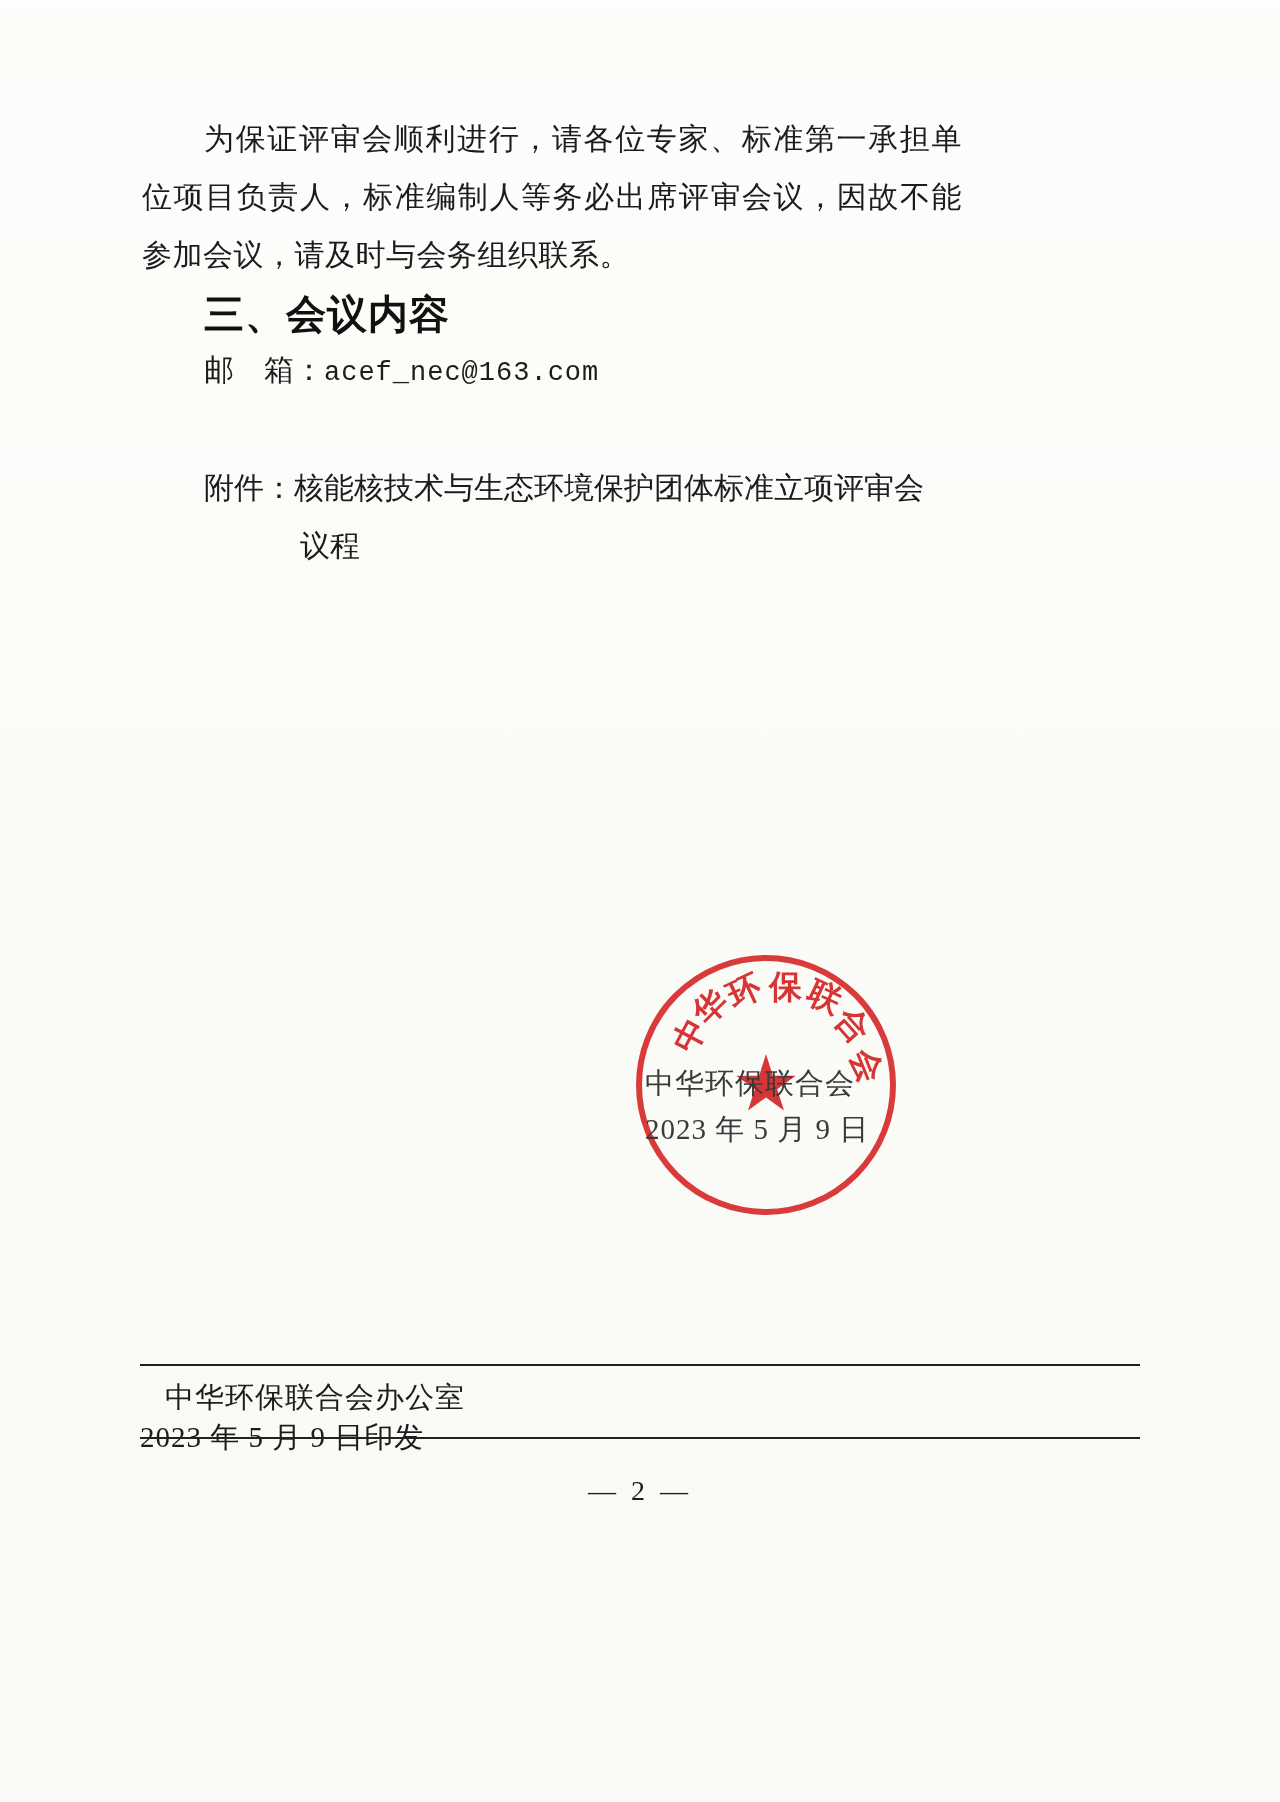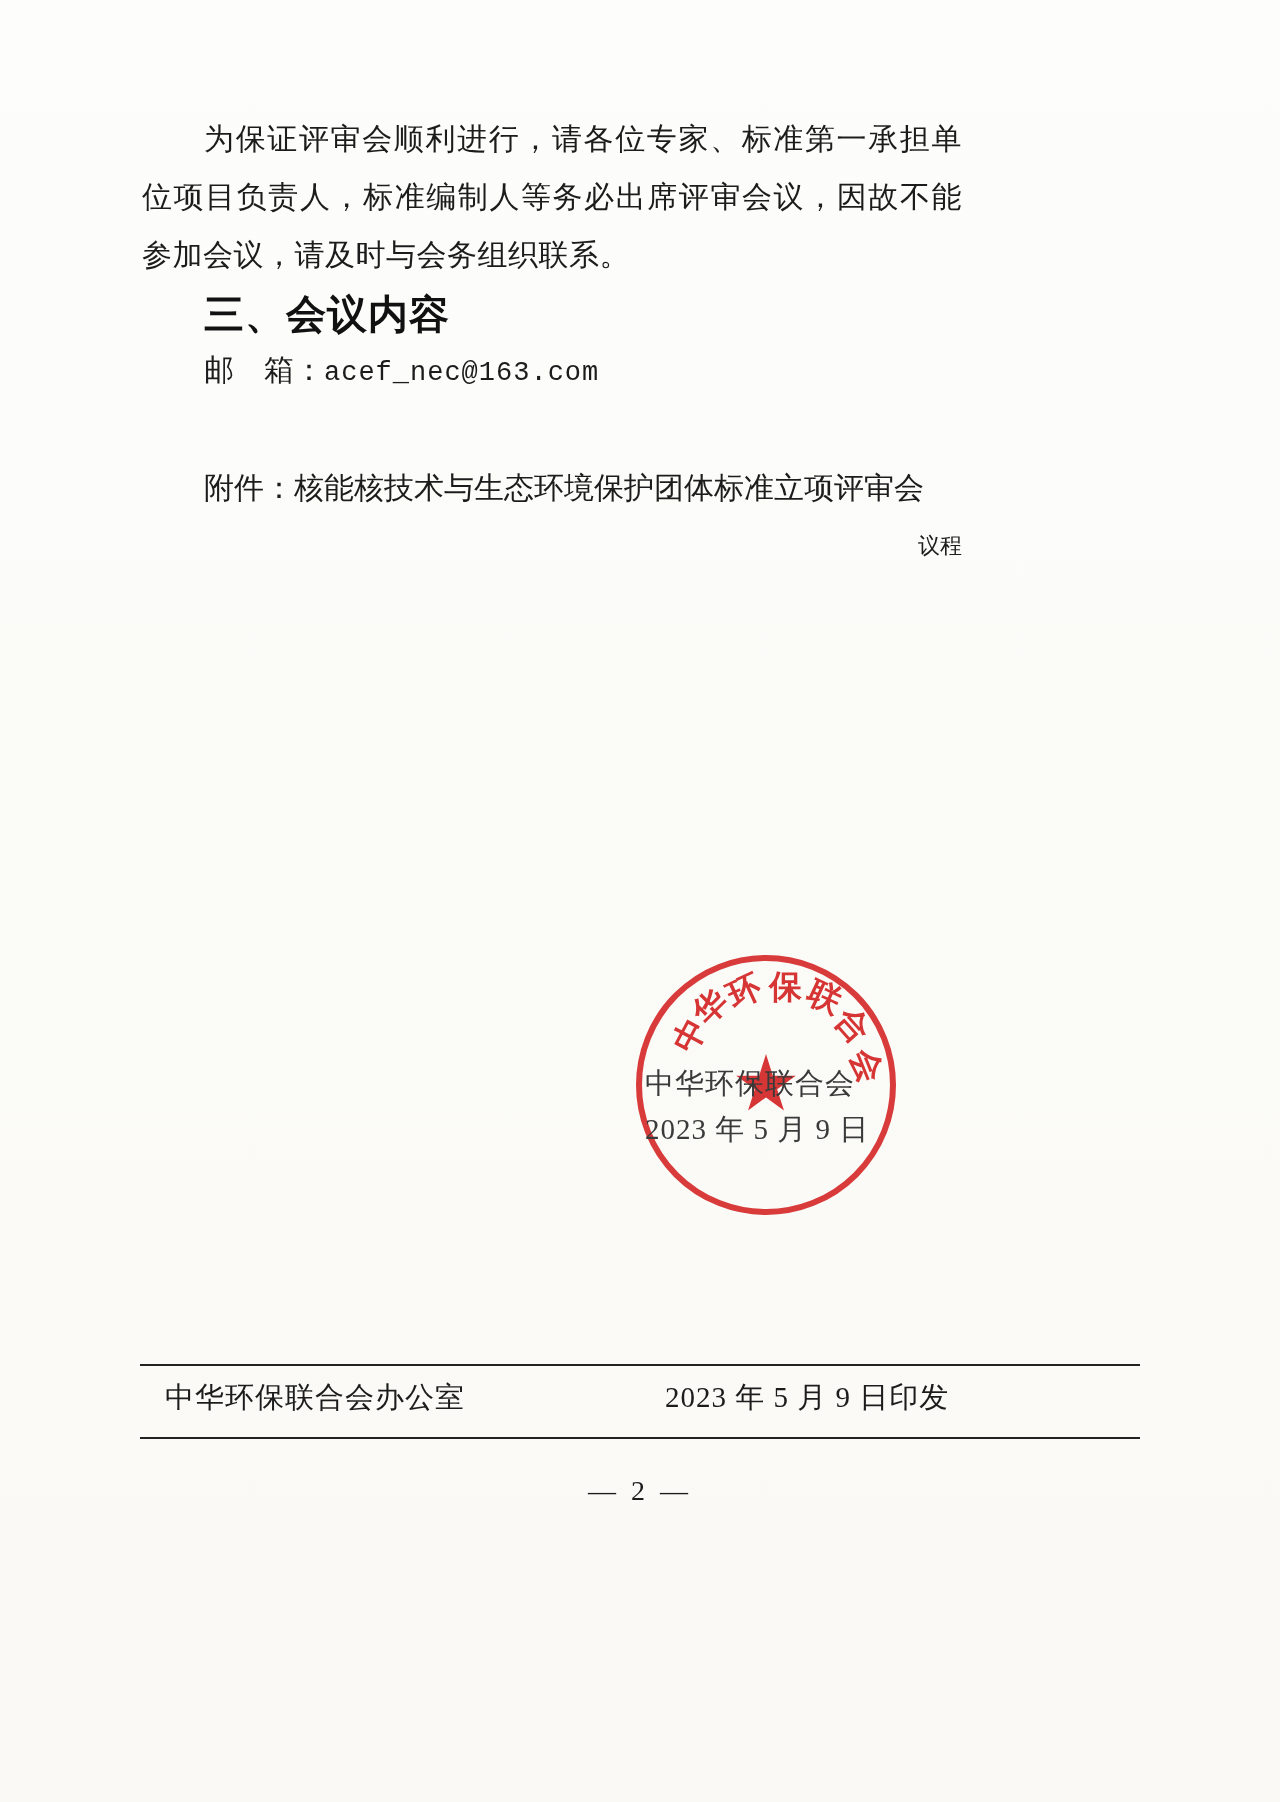--- a/index.html
+++ b/index.html
@@ -69,26 +69,25 @@
   .spacer-lg { height: 60px; }
 
   .attach {
     font-size: 30px;
     line-height: 58px;
     text-indent: 62px;
     margin: 0;
     color: #1c1c1c;
   }
   .attach-cont {
-    font-size: 22px;
+    font-size: 30px;
     line-height: 58px;
     text-indent: 158px;
     margin: 0;
     color: #1c1c1c;
-    text-align: right;
   }
 
   
   .seal {
     position: absolute;
     left: 636px;
     top: 955px;
     width: 260px;
     height: 260px;
     pointer-events: none;
@@ -156,20 +155,21 @@
   .footer-row {
     position: absolute;
     left: 140px;
     right: 140px;
     top: 1378px;
     display: flex;
     justify-content: flex-start;
     font-size: 29px;
     letter-spacing: 1px;
     color: #1c1c1c;
+    flex-direction: column;
   }
   .footer-left { width: 500px; padding-left: 25px; }
   .footer-right { }
 
   .page-number {
     position: absolute;
     left: 0;
     right: 0;
     top: 1475px;
     text-align: center;

